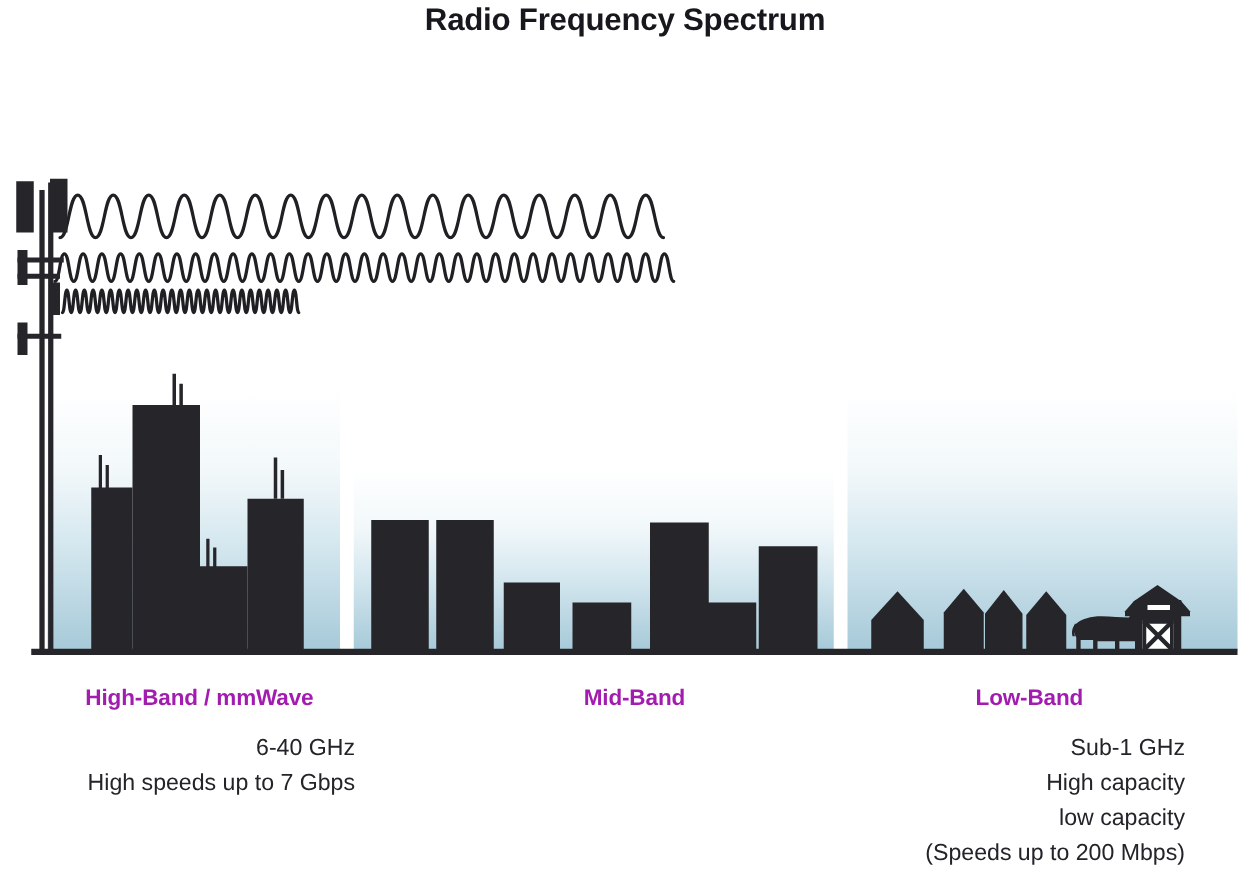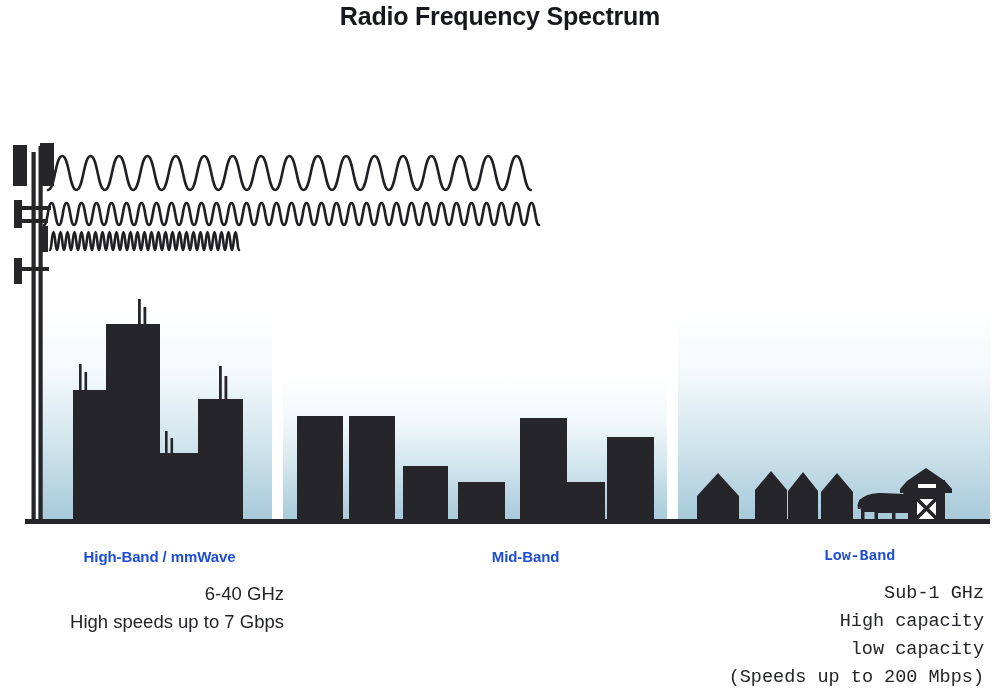--- a/index.html
+++ b/index.html
@@ -36,39 +36,39 @@
     left: 0;
     top: 0;
     width: 1000px;
     height: 700px;
   }
   .col-block {
     position: absolute;
     text-align: center;
   }
   .band-name {
-    font-size: 15px;
+    font-size: 18px;
     font-weight: bold;
     letter-spacing: -0.1px;
-    color: #1d4ed8;
+    color: #a21caf;
     white-space: nowrap;
     padding-left: 35px;
   }
   .band-lines {
     margin-top: 15px;
     font-size: 18.5px;
     line-height: 28px;
     color: #232429;
     font-weight: normal;
     text-align: right;
   }
   .band-lines div { white-space: nowrap; }
   #col-high { left: 0px;   top: 548px; width: 284px; }
-  #col-mid  { left: 368px; top: 548px; width: 280px; }
-  #col-low  { left: 700px; top: 548px; width: 284px; font-family: Liberation Mono, monospace; }
+  #col-mid  { left: 350px; top: 548px; width: 280px; }
+  #col-low  { left: 664px; top: 548px; width: 284px; }
 </style>
 </head>
 <body>
 
 <div id="stage">
 
   <div id="title">Radio Frequency Spectrum</div>
 
   <svg id="art" viewBox="0 0 1000 700">
     <defs>

